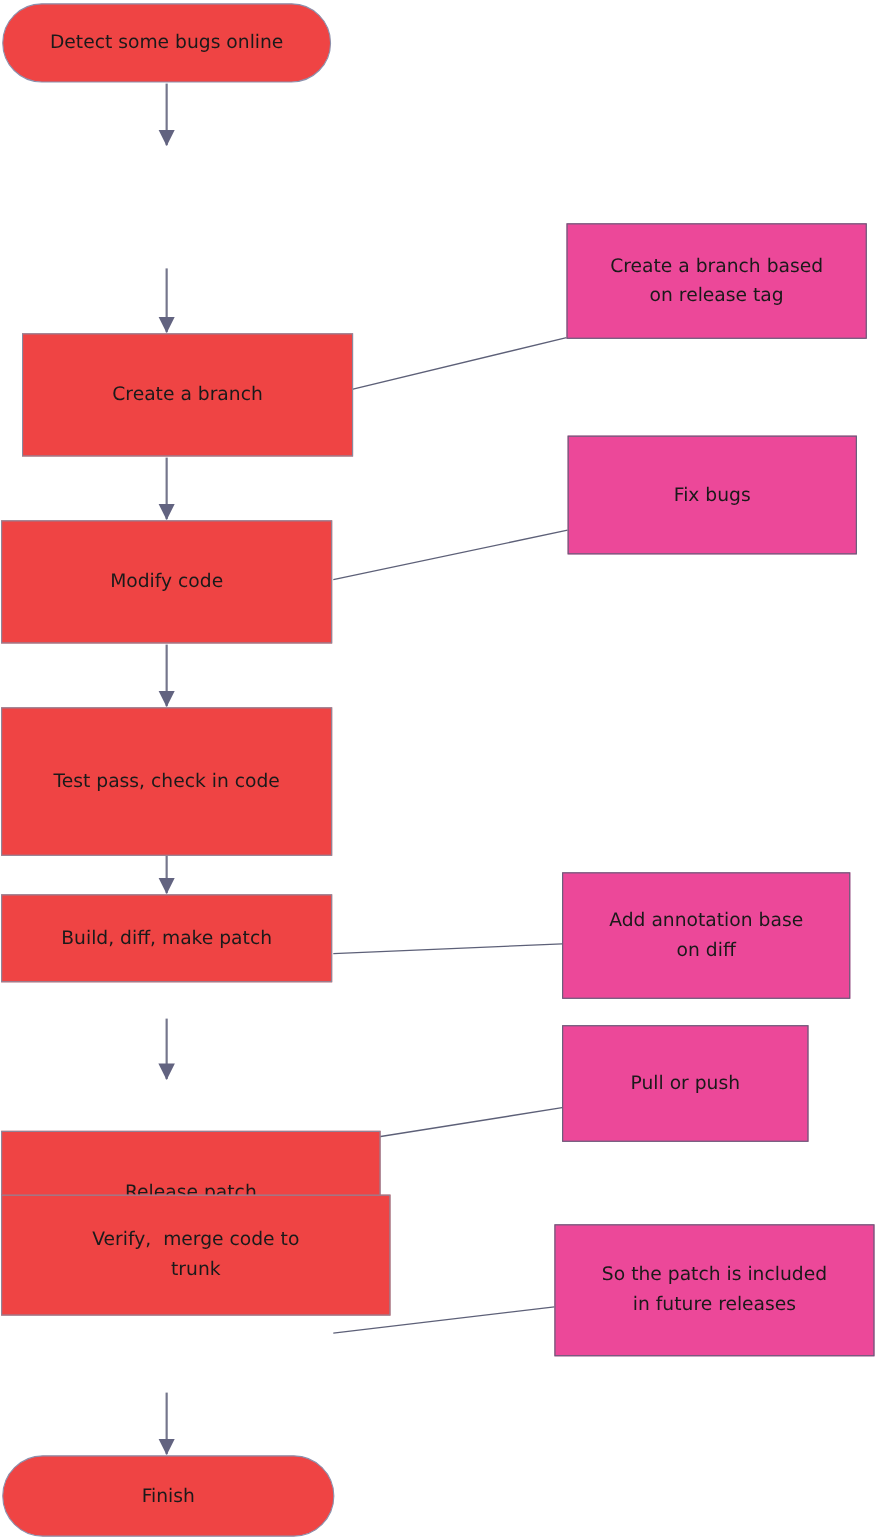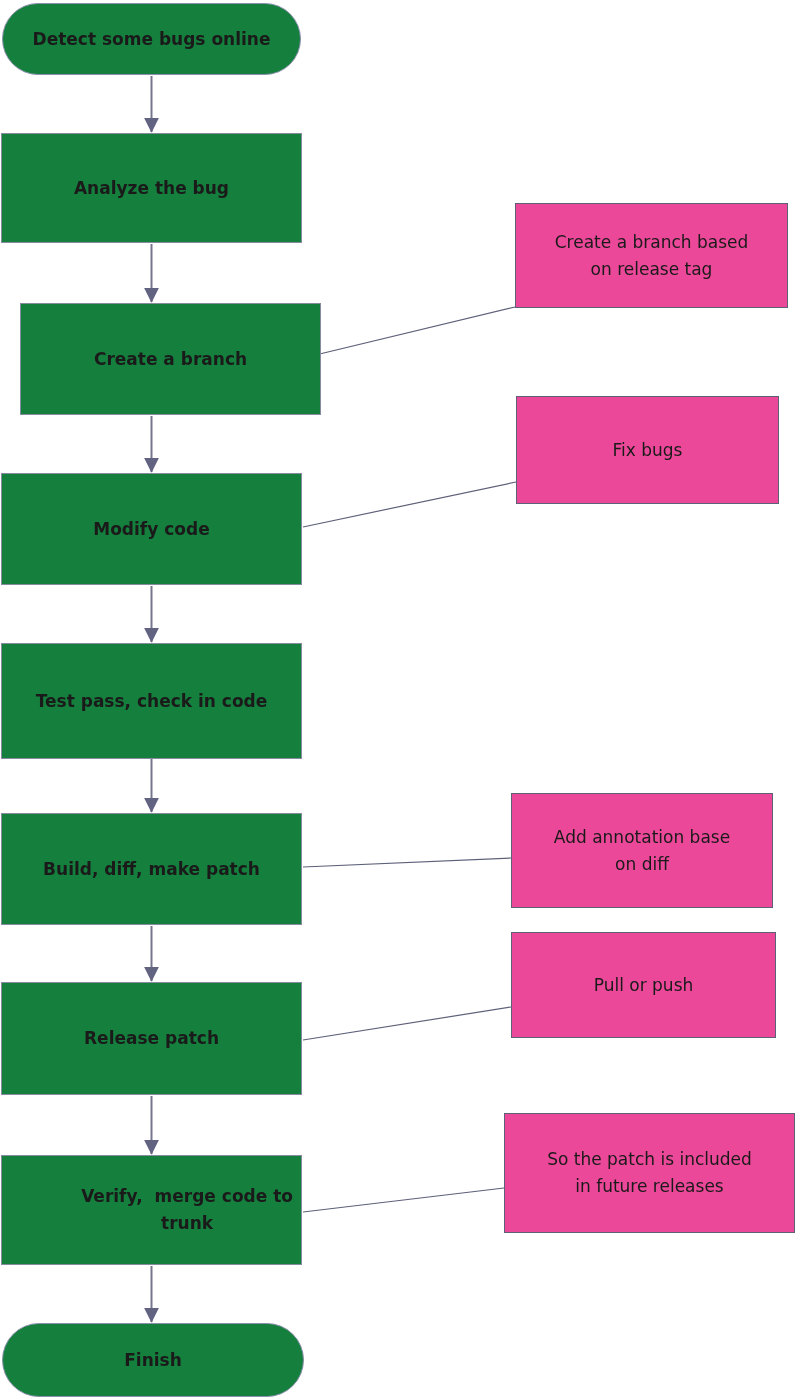--- a/index.html
+++ b/index.html
@@ -25,23 +25,22 @@
   }
   .node {
     position: absolute;
     box-sizing: border-box;
     display: flex;
     align-items: center;
     justify-content: center;
     z-index: 2;
   }
   .main-node {
-    background: #15803d;
+    background: #ef4444;
     border: 1.5px solid #868ba0;
-    font-weight: bold;
   }
   .stadium {
     border-radius: 37px;
     border-color: #8c90ac;
   }
   .note-node {
     background: #ec4899;
     border: 1.2px solid #5d6078;
   }
   .label {
@@ -79,45 +78,42 @@
     <line x1="303" y1="527" x2="516" y2="482" stroke="#5d6078" stroke-width="1.2"></line>
     <line x1="303" y1="867" x2="511" y2="858" stroke="#5d6078" stroke-width="1.2"></line>
     <line x1="303" y1="1040" x2="511" y2="1007" stroke="#5d6078" stroke-width="1.2"></line>
     <line x1="303" y1="1212" x2="504" y2="1188" stroke="#5d6078" stroke-width="1.2"></line>
   </svg>
 
   <div class="node main-node stadium" style="left:2px; top:3px; width:299px; height:72px;">
     <span class="label">Detect some bugs online</span>
   </div>
 
-  <div class="node main-node" style="left:1px; top:133px; width:301px; height:110px;">
-    <span class="label">Analyze the bug</span>
-  </div>
 
   <div class="node main-node" style="left:1px; top:303px; width:301px; height:112px;margin-left:19px;">
     <span class="label">Create a branch</span>
   </div>
 
   <div class="node main-node" style="left:1px; top:473px; width:301px; height:112px;justify-content:center;">
     <span class="label">Modify code</span>
   </div>
 
-  <div class="node main-node" style="left:1px; top:643px; width:301px; height:116px;">
+  <div class="node main-node" style="left:1px; top:643px; width:301px; height:135px;">
     <span class="label">Test pass, check in code</span>
   </div>
 
-  <div class="node main-node" style="left:1px; top:813px; width:301px; height:112px;">
+  <div class="node main-node" style="left:1px; top:813px; width:301px; height:80px;">
     <span class="label">Build, diff, make patch</span>
   </div>
 
-  <div class="node main-node" style="left:1px; top:982px; width:301px; height:113px;align-items:center;">
+  <div class="node main-node" style="left:1px; top:1028px; width:345px; height:113px;align-items:center;">
     <span class="label">Release patch</span>
   </div>
 
-  <div class="node main-node" style="left:1px; top:1155px; width:301px; height:110px;justify-content:flex-end;">
+  <div class="node main-node" style="left:1px; top:1086px; width:354px; height:110px;">
     <span class="label">Verify,  merge code to
 trunk</span>
   </div>
 
   <div class="node main-node stadium" style="left:2px; top:1323px; width:302px; height:74px;">
     <span class="label">Finish</span>
   </div>
 
   <div class="node note-node" style="left:515px; top:203px; width:273px; height:105px;">
     <span class="label">Create a branch based
@@ -126,21 +122,21 @@
 
   <div class="node note-node" style="left:516px; top:396px; width:263px; height:108px;">
     <span class="label">Fix bugs</span>
   </div>
 
   <div class="node note-node" style="left:511px; top:793px; width:262px; height:115px;">
     <span class="label">Add annotation base
 on diff</span>
   </div>
 
-  <div class="node note-node" style="left:511px; top:932px; width:265px; height:106px;">
+  <div class="node note-node" style="left:511px; top:932px; width:224px; height:106px;">
     <span class="label">Pull or push</span>
   </div>
 
   <div class="node note-node" style="left:504px; top:1113px; width:291px; height:120px;align-items:center;">
     <span class="label">So the patch is included
 in future releases</span>
   </div>
 
 </div>
 

